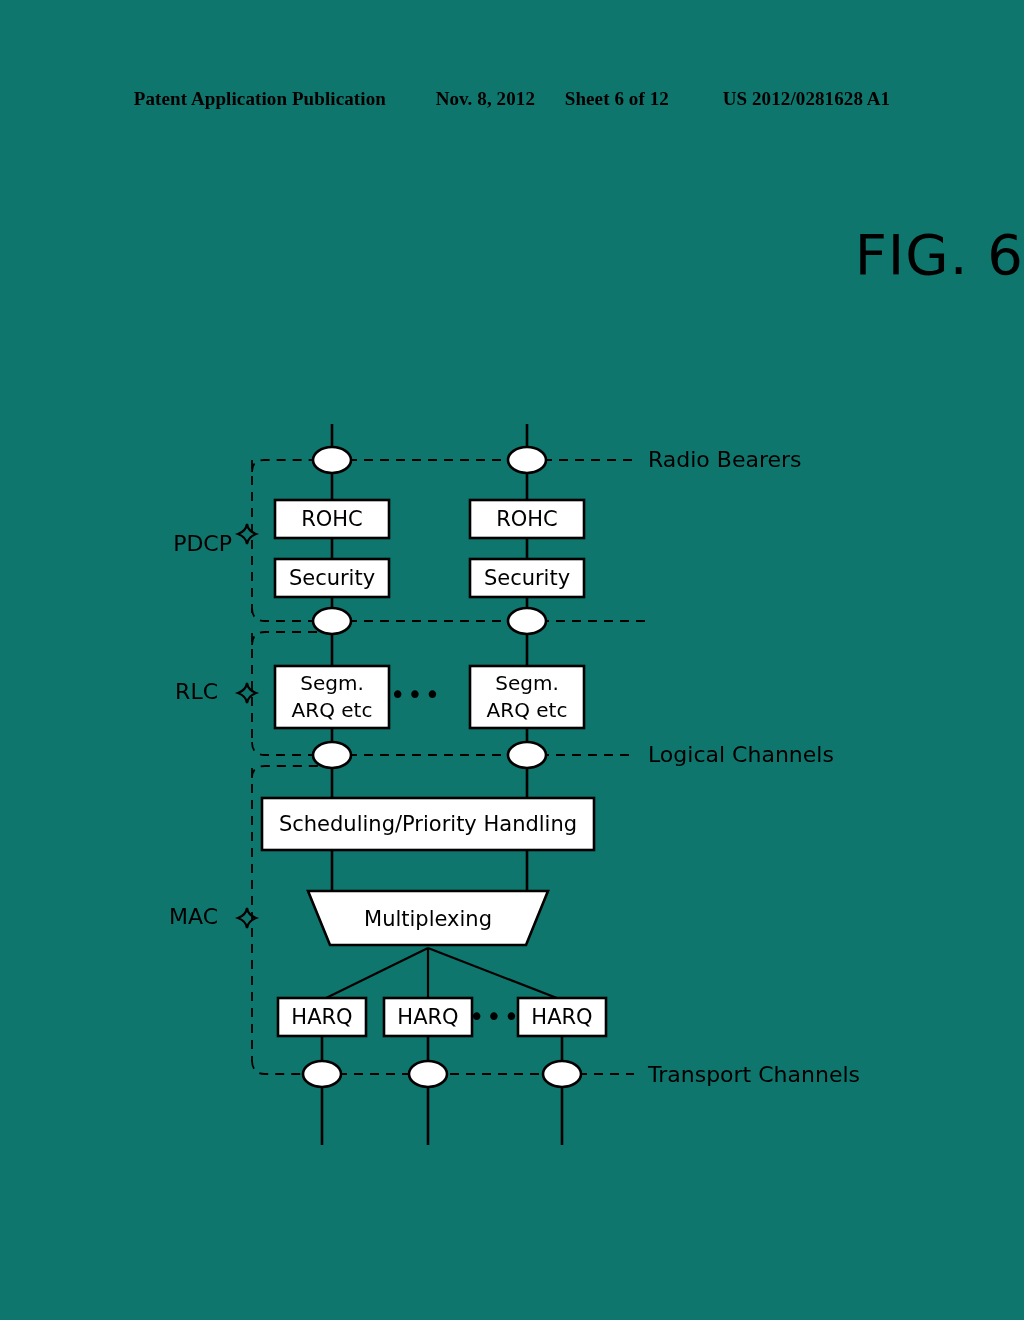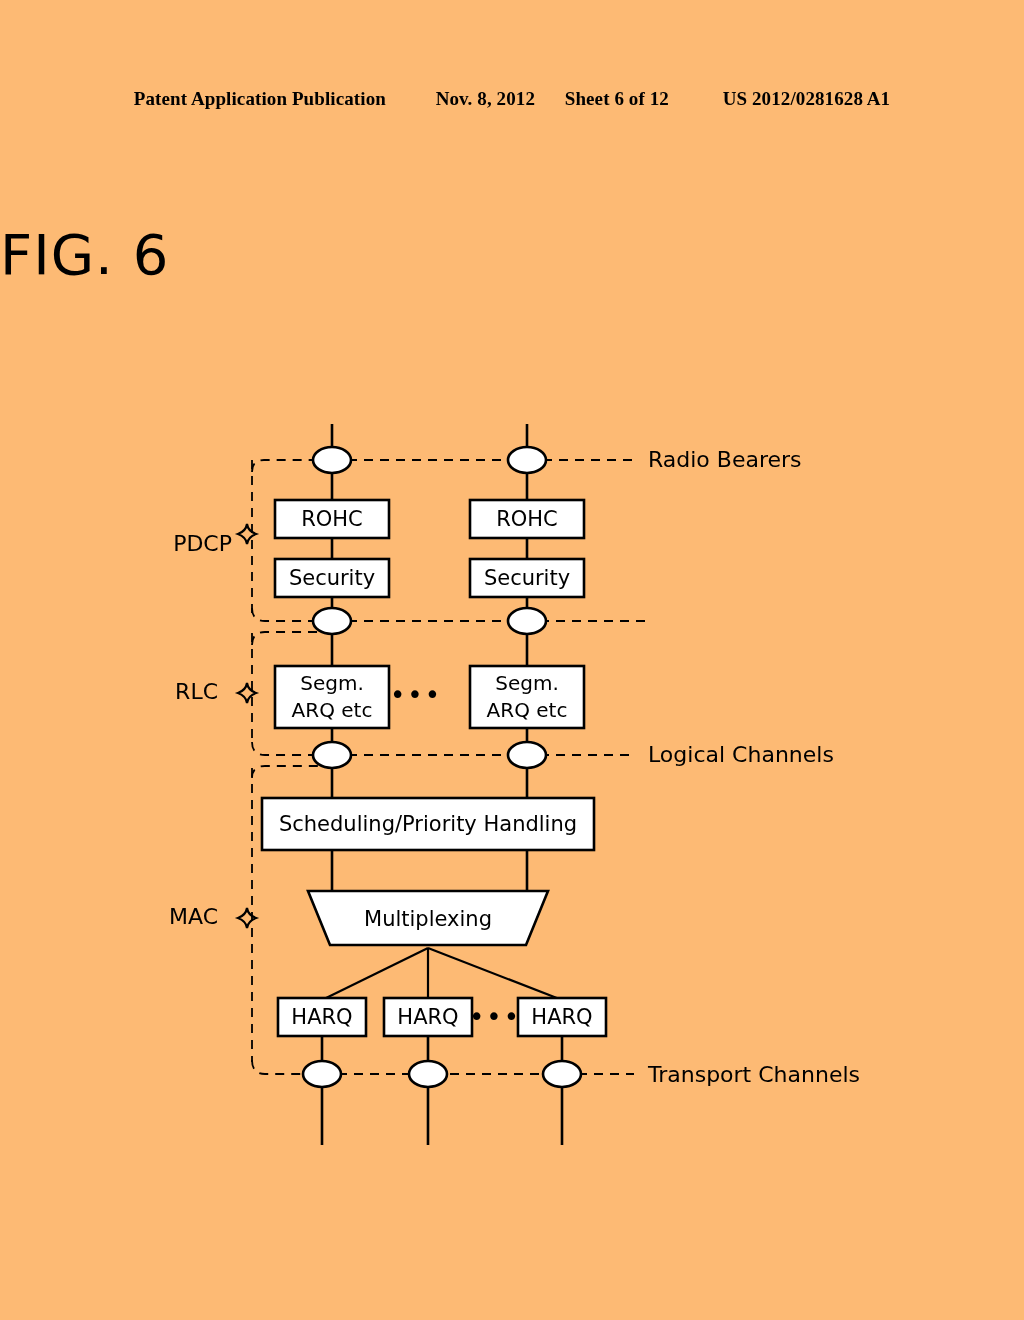--- a/index.html
+++ b/index.html
@@ -13,21 +13,21 @@
     position: relative;
     font-family: "DejaVu Sans", sans-serif;
     color: #000000;
     overflow: hidden;
   }
   .page {
     position: absolute;
     left: 0; top: 0;
     width: 1024px;
     height: 1320px;
-    background: #fdba74;
+    background: #0f766e;
   }
   
   .pub-header {
     position: absolute;
     left: 0;
     top: 88px;
     width: 1024px;
     text-align: center;
     font-family: "Liberation Serif", "DejaVu Serif", serif;
     font-weight: bold;
@@ -39,21 +39,21 @@
   .gap-lg { display: inline-block; width: 40px; }
   .gap-md { display: inline-block; width: 20px; }
   .gap-xl { display: inline-block; width: 44px; }
 
   
   .fig-title {
     position: absolute;
     left: 0;
     top: 222px;
     width: 1024px;
-    text-align: left;
+    text-align: right;
     font-family: "DejaVu Sans", sans-serif;
     font-size: 56px;
     font-weight: 400;
     letter-spacing: 1px;
   }
 
   
   .diagram {
     position: absolute;
     left: 0;

